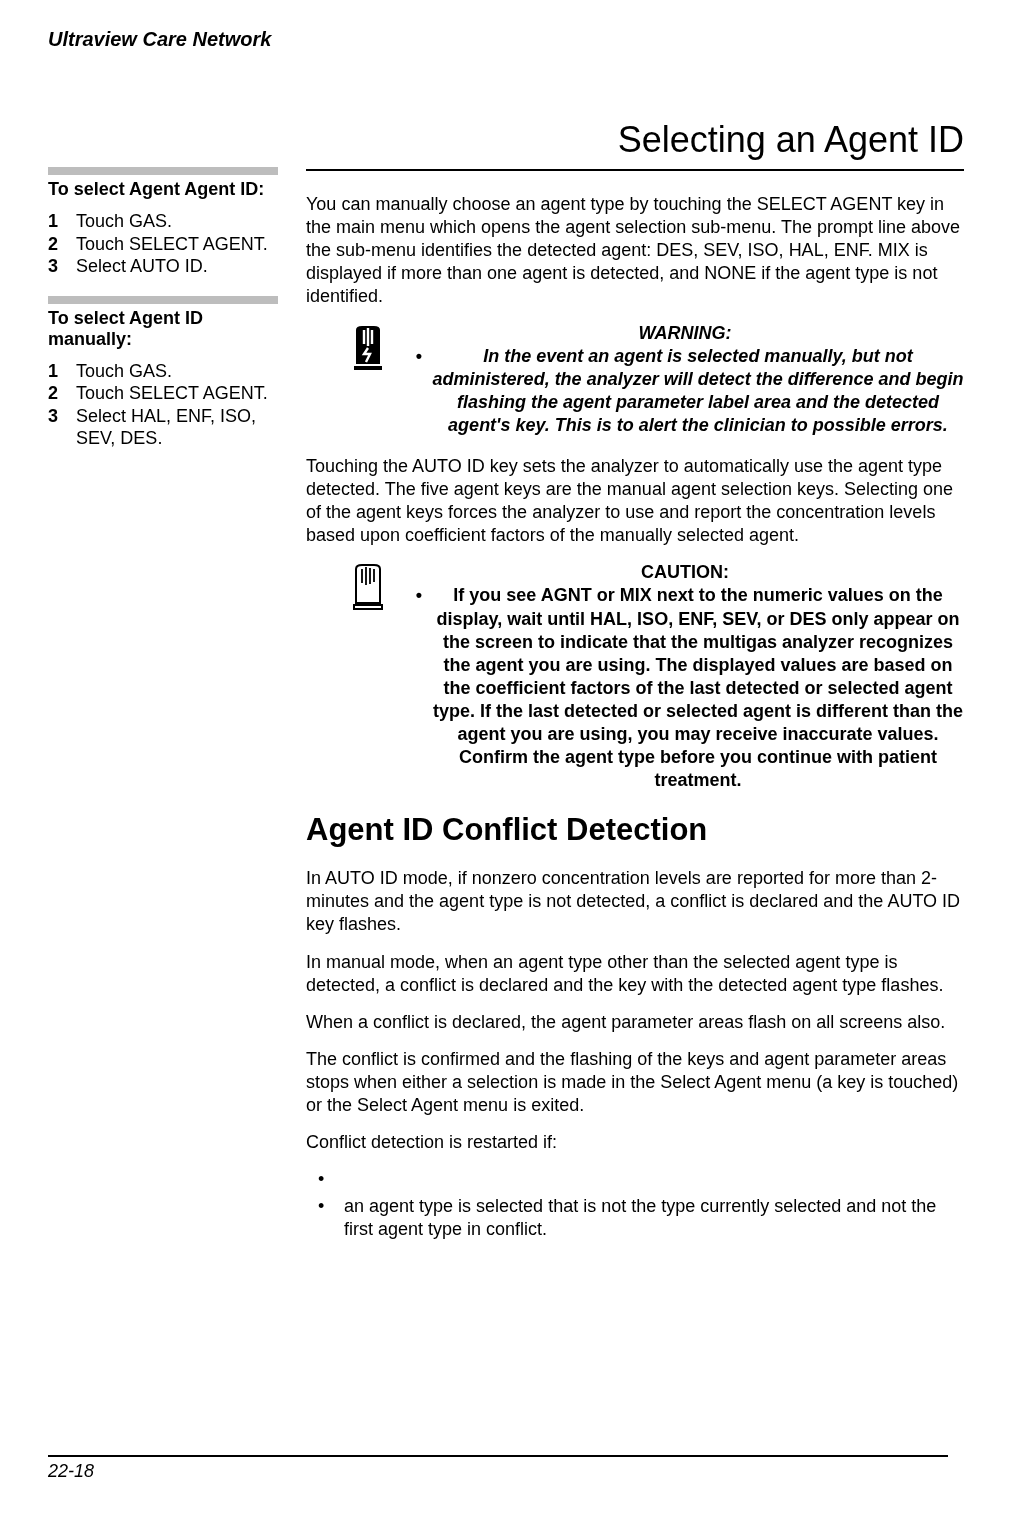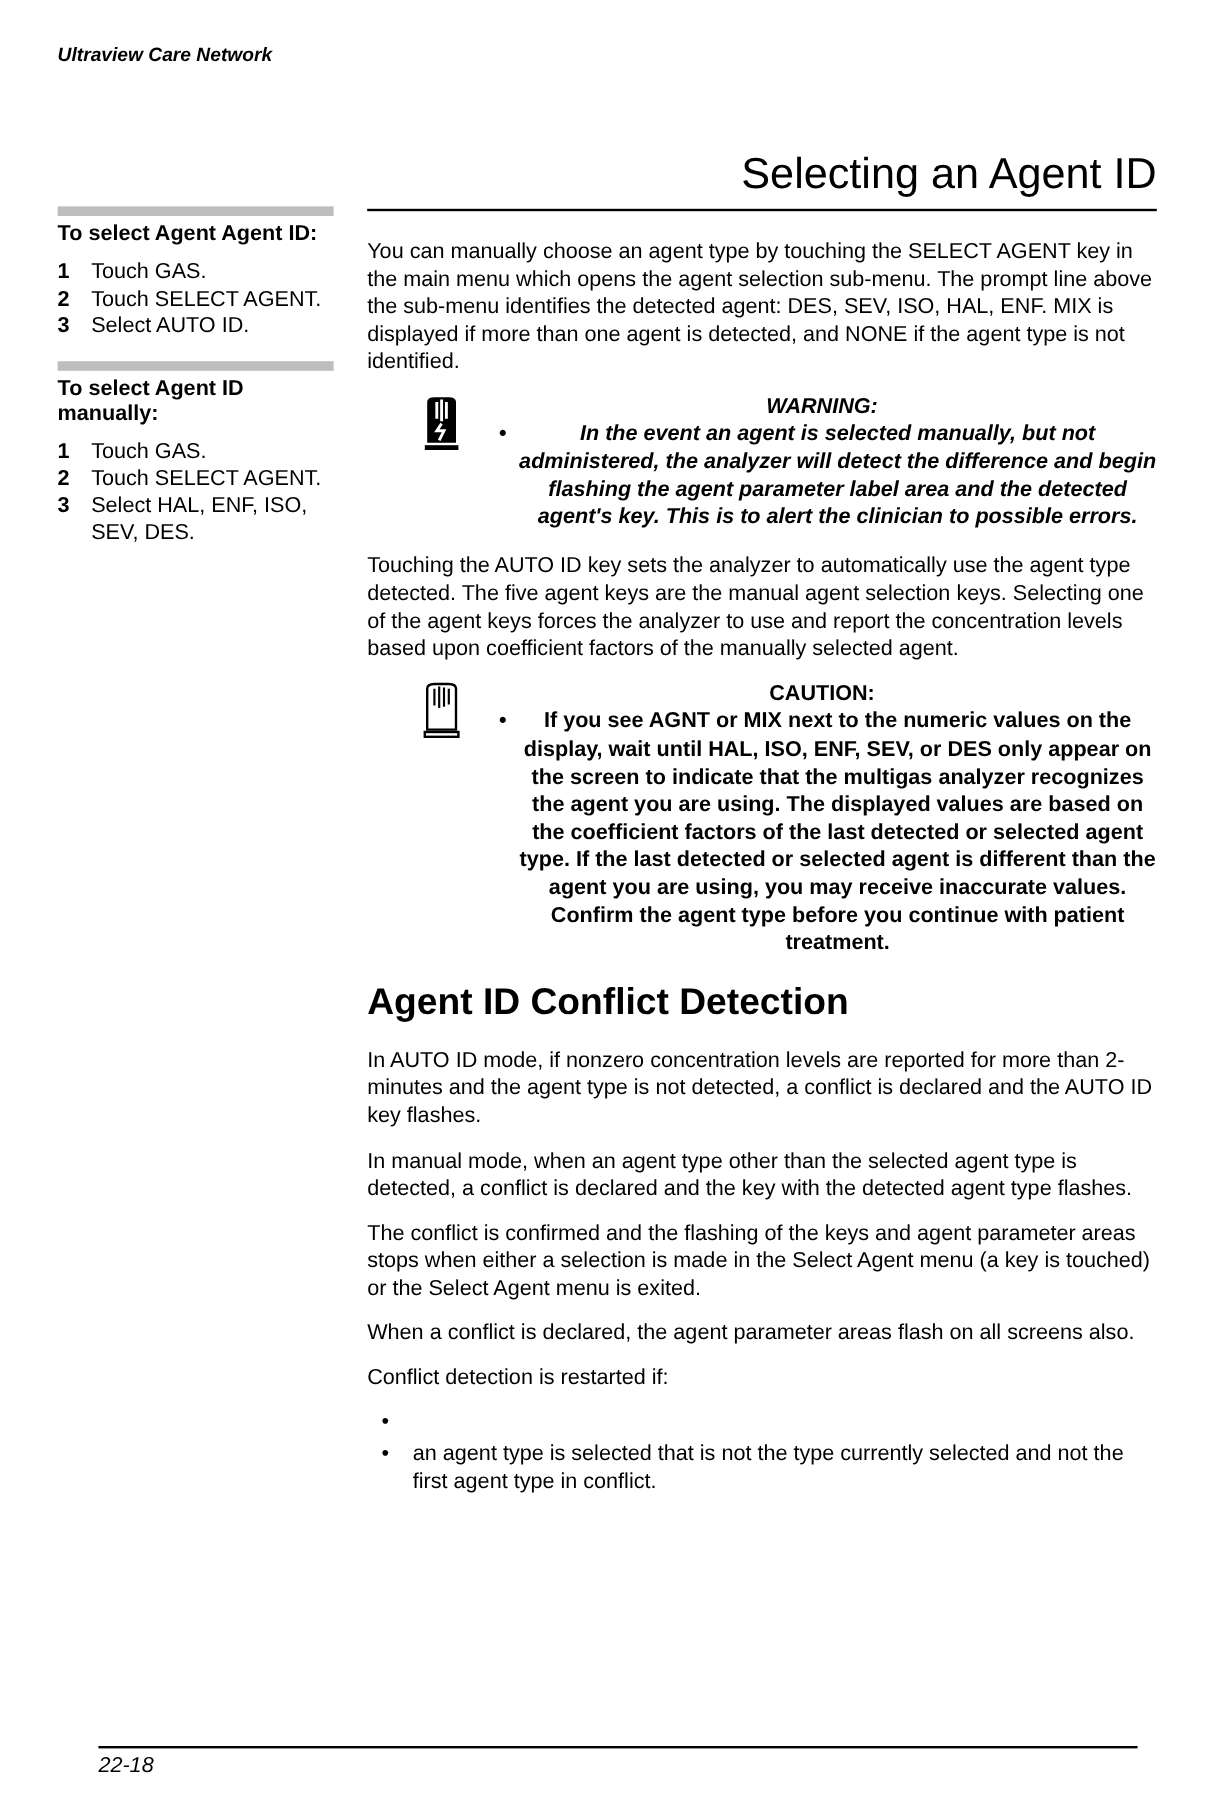--- a/index.html
+++ b/index.html
@@ -15,23 +15,23 @@
   }
   .page {
     position: relative;
     width: 1012px;
     height: 1516px;
     padding: 20px 48px 0 48px;
     box-sizing: border-box;
   }
   .running-head {
     font-weight: bold;
-    font-size: 16px;
+    font-size: 20px;
     font-style: italic;
-    margin-top: 18px;
+    margin-top: 8px;
   }
   .columns {
     display: flex;
     margin-top: 68px;
   }
   .sidebar {
     width: 250px;
     flex: 0 0 250px;
     padding-right: 20px;
     box-sizing: border-box;
@@ -107,21 +107,20 @@
     margin: 16px 0 18px 0;
   }
   .bullets { margin: 0 0 14px 0; padding: 0; }
   .bullets .row { display: flex; margin-bottom: 4px; padding-left: 12px;}
   .bullets .dot { width: 26px; flex: 0 0 26px; }
   .footer {
     position: absolute;
     left: 48px;
     right: 64px;
     bottom: 34px;
-    margin-left: 34px;
   }
   .footer-rule {
     border: 0;
     border-top: 2px solid #000;
     margin: 0 0 4px 0;
   }
   .page-num {
     font-style: italic;
     font-size: 18px;
   }
@@ -215,22 +214,22 @@
               <span class="bullet">•</span>
               <span class="text">If you see AGNT or MIX next to the numeric values on the display, wait until HAL, ISO, ENF, SEV, or DES only appear on the screen to indicate that the multigas analyzer recognizes the agent you are using. The displayed values are based on the coefficient factors of the last detected or selected agent type. If the last detected or selected agent is different than the agent you are using, you may receive inaccurate values. Confirm the agent type before you continue with patient treatment.</span>
             </div>
           </div>
         </div>
 
         <h2 class="h2">Agent ID Conflict Detection</h2>
 
         <p>In AUTO ID mode, if nonzero concentration levels are reported for more than 2-minutes and the agent type is not detected, a conflict is declared and the AUTO ID key flashes.</p>
         <p>In manual mode, when an agent type other than the selected agent type is detected, a conflict is declared and the key with the detected agent type flashes.</p>
+        <p>When a conflict is declared, the agent parameter areas flash on all screens also.</p>
         <p>The conflict is confirmed and the flashing of the keys and agent parameter areas stops when either a selection is made in the Select Agent menu (a key is touched) or the Select Agent menu is exited.</p>
-        <p>When a conflict is declared, the agent parameter areas flash on all screens also.</p>
         <p>Conflict detection is restarted if:</p>
 
         <div class="bullets">
           <div class="row">
             <span class="dot">•</span>
           </div>
           <div class="row">
             <span class="dot">•</span>
             <span>an agent type is selected that is not the type currently selected and not the first agent type in conflict.</span>
           </div>

